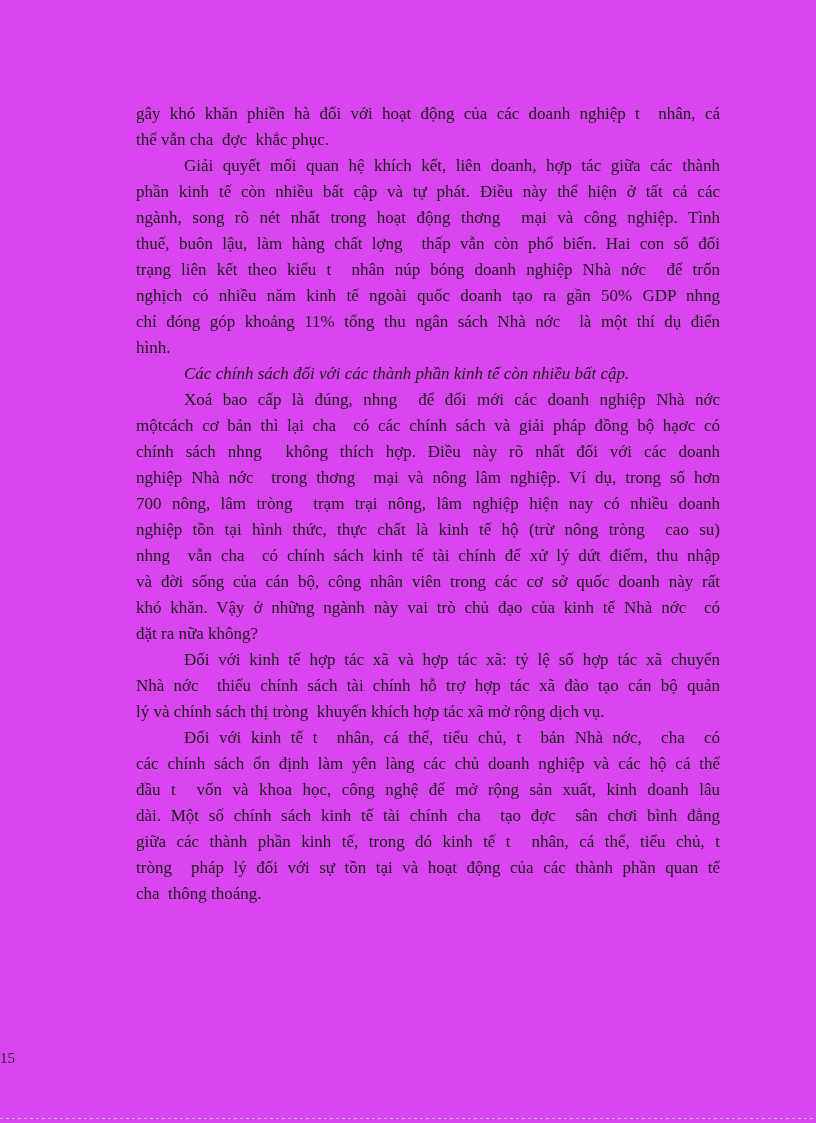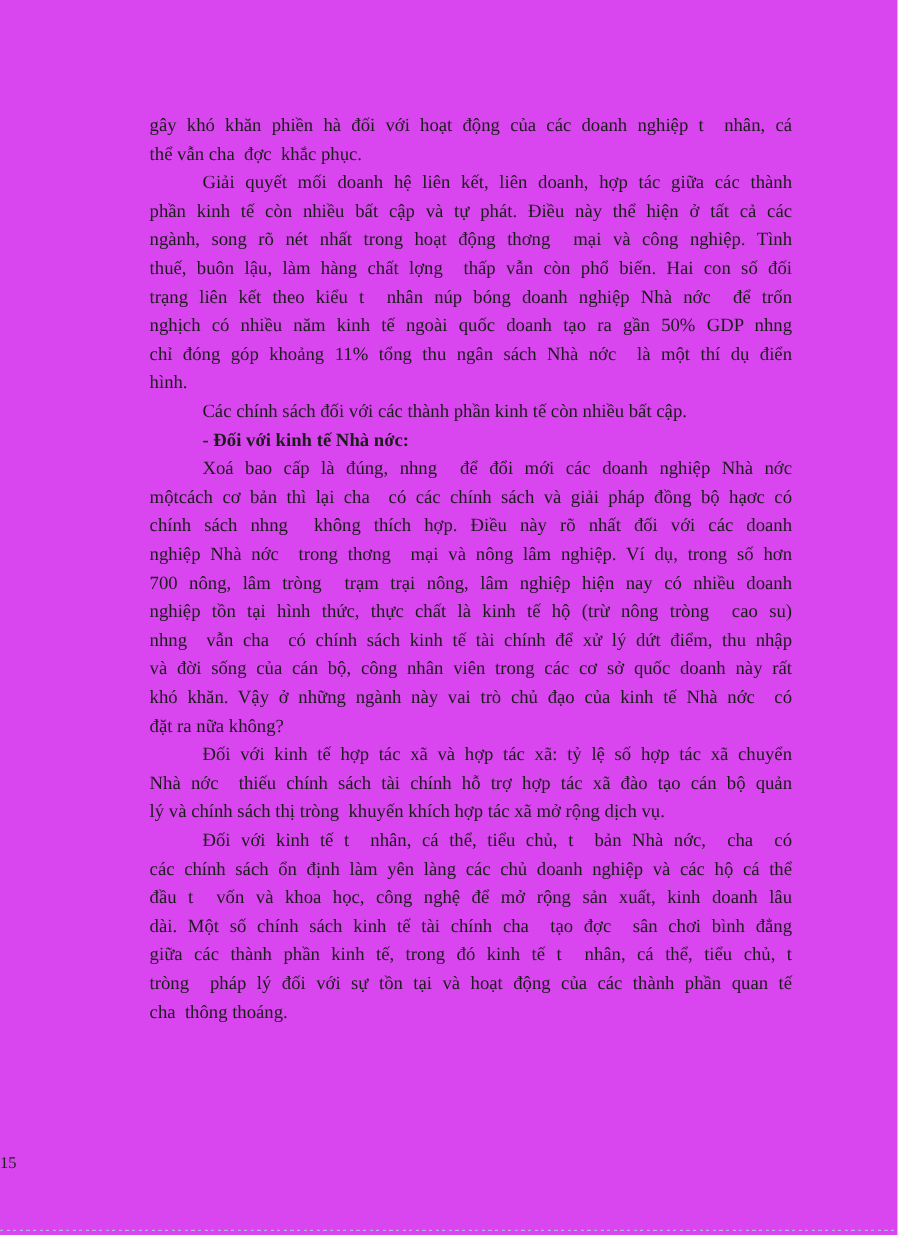--- a/index.html
+++ b/index.html
@@ -30,20 +30,21 @@
     text-align-last: justify;
     white-space: pre-wrap;
   }
   .line.last {
     text-align-last: left;
   }
   .line.indent {
     padding-left: 48px;
   }
   .para.italic .line {
+    font-style: italic;
   }
   .para.bold .line {
     font-weight: bold;
   }
   .page-number {
     position: absolute;
     top: 1050px;
     left: 0;
     width: 100%;
     text-align: left;
@@ -69,34 +70,31 @@
 </head>
 <body>
 
 <div class="page">
   <div class="text-block" id="text-block">
       <div class="para body">
         <div class="line">gây khó khăn phiền hà đối với hoạt động của các doanh nghiệp t  nhân, cá</div>
         <div class="line last">thể vẫn cha  đợc  khắc phục.</div>
       </div>
       <div class="para body">
-        <div class="line indent">Giải quyết mối doanh hệ liên kết, liên doanh, hợp tác giữa các thành</div>
+        <div class="line indent">Giải quyết mối quan hệ khích kết, liên doanh, hợp tác giữa các thành</div>
         <div class="line">phần kinh tế còn nhiều bất cập và tự phát. Điều này thể hiện ở tất cả các</div>
         <div class="line">ngành, song rõ nét nhất trong hoạt động thơng  mại và công nghiệp. Tình</div>
         <div class="line">thuế, buôn lậu, làm hàng chất lợng  thấp vẫn còn phổ biến. Hai con số đối</div>
         <div class="line">trạng liên kết theo kiểu t  nhân núp bóng doanh nghiệp Nhà nớc  để trốn</div>
         <div class="line">nghịch có nhiều năm kinh tế ngoài quốc doanh tạo ra gần 50% GDP nhng</div>
         <div class="line">chỉ đóng góp khoảng 11% tổng thu ngân sách Nhà nớc  là một thí dụ điển</div>
         <div class="line last">hình.</div>
       </div>
       <div class="para italic">
         <div class="line indent last">Các chính sách đối với các thành phần kinh tế còn nhiều bất cập.</div>
-      </div>
-      <div class="para bold">
-        <div class="line indent last">- Đối với kinh tế Nhà nớc:</div>
       </div>
       <div class="para body">
         <div class="line indent">Xoá bao cấp là đúng, nhng  để đổi mới các doanh nghiệp Nhà nớc</div>
         <div class="line">mộtcách cơ bản thì lại cha  có các chính sách và giải pháp đồng bộ hạơc có</div>
         <div class="line">chính sách nhng  không thích hợp. Điều này rõ nhất đối với các doanh</div>
         <div class="line">nghiệp Nhà nớc  trong thơng  mại và nông lâm nghiệp. Ví dụ, trong số hơn</div>
         <div class="line">700 nông, lâm tròng  trạm trại nông, lâm nghiệp hiện nay có nhiều doanh</div>
         <div class="line">nghiệp tồn tại hình thức, thực chất là kinh tế hộ (trừ nông tròng  cao su)</div>
         <div class="line">nhng  vẫn cha  có chính sách kinh tế tài chính để xử lý dứt điểm, thu nhập</div>
         <div class="line">và đời sống của cán bộ, công nhân viên trong các cơ sở quốc doanh này rất</div>

